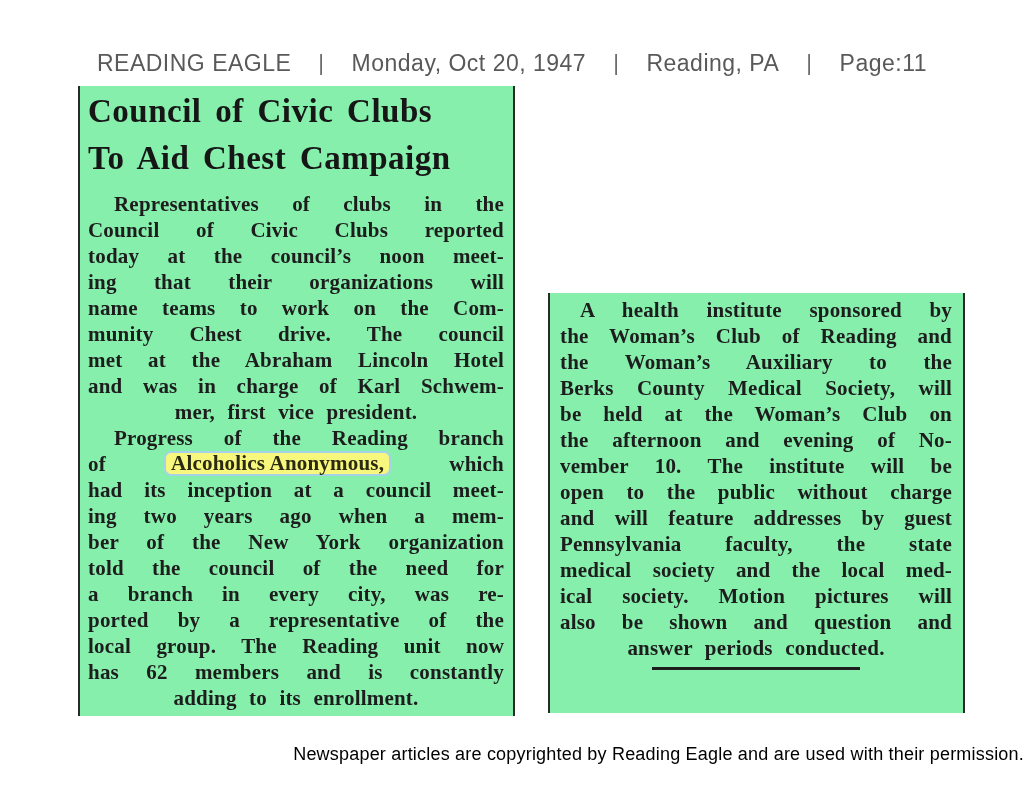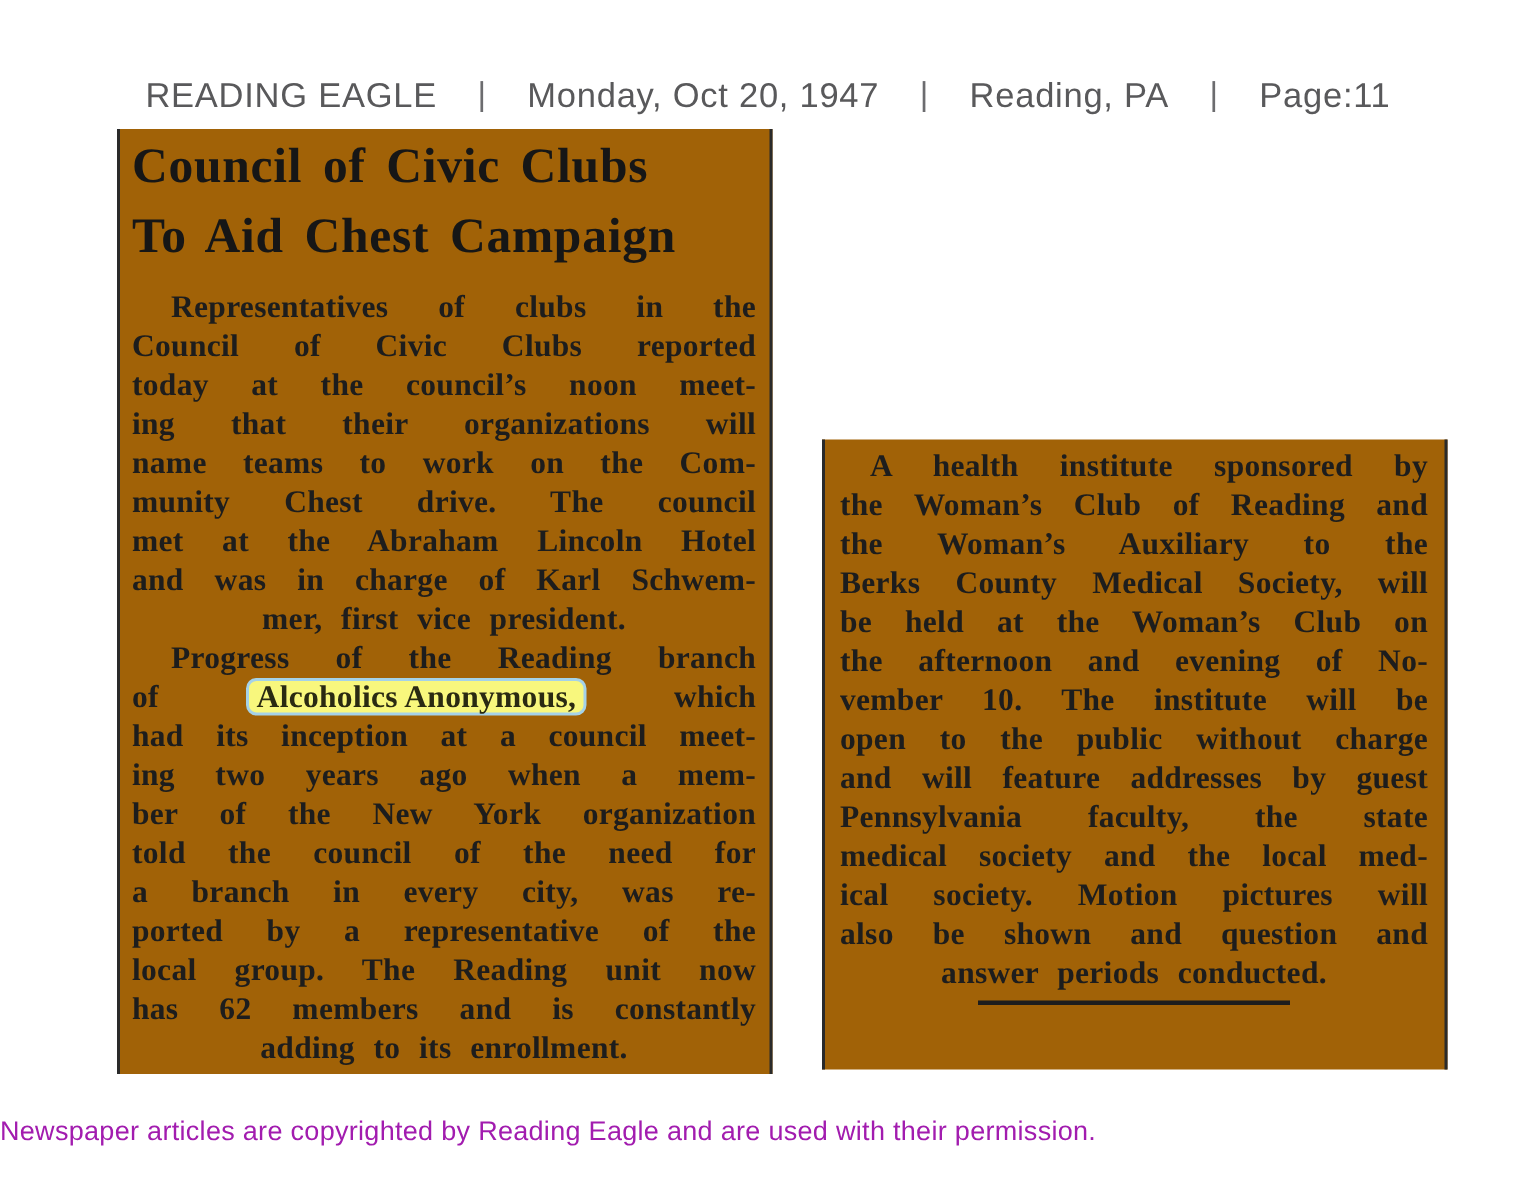--- a/index.html
+++ b/index.html
@@ -14,43 +14,43 @@
         font-family:"Liberation Serif",serif;}
 
   
   .masthead{position:absolute;top:50px;left:0;width:100%;
     display:flex;justify-content:center;align-items:flex-start;gap:27px;
     font-family:"Liberation Sans",sans-serif;font-size:23px;color:var(--header_text);
     letter-spacing:.5px;}
   .masthead .sep{color:#6c6c6f;font-size:22px;}
 
   
-  .clip{position:absolute;box-sizing:border-box;background:#a16207;color:var(--body_ink);
+  .clip{position:absolute;box-sizing:border-box;background:#86efac;color:var(--body_ink);
     border-left:2px solid var(--rule);border-right:2px solid var(--rule);}
   .clip-left{top:86px;left:78px;width:437px;height:630px;padding:2px 9px 0 8px;}
   .clip-right{top:293px;left:548px;width:417px;height:420px;padding:4px 11px 0 10px;}
 
   .headline{margin:0 0 9px 0;font-size:33px;font-weight:bold;line-height:47px;
     letter-spacing:.5px;word-spacing:5px;white-space:nowrap;color:#161616;}
 
   .body{font-size:21px;font-weight:bold;line-height:26px;letter-spacing:.2px;}
   .lines > div, .jline{text-align:justify;text-align-last:justify;}
   .indent-first > div:first-child{text-indent:26px;}
   .clip-right .indent-first > div:first-child{text-indent:20px;}
   .jline.indent{text-indent:26px;}
   .lline{text-align:center;word-spacing:7px;}
 
-  .hline{display:flex;justify-content:space-between;align-items:flex-end;}
+  .hline{display:flex;justify-content:space-between;align-items:flex-start;}
   .hl{background:var(--highlight_fill);border:2px solid var(--highlight_border);
     border-radius:7px;padding:0 5px;line-height:21px;color:#2a2a12;}
 
   .divider{width:208px;height:3px;background:#1d1d1d;margin:6px auto 0 auto;}
 
-  .caption{position:absolute;top:744px;left:0;width:100%;text-align:left;
-    font-family:"Liberation Sans",sans-serif;font-size:18px;color:#a21caf;letter-spacing:.2px;}
+  .caption{position:absolute;top:744px;left:0;width:100%;text-align:right;
+    font-family:"Liberation Sans",sans-serif;font-size:18px;color:#000000;letter-spacing:.2px;}
 </style>
 </head>
 <body>
 
 <div class="page">
 
   <div class="masthead">
     <span>READING EAGLE</span>
     <span class="sep">|</span>
     <span>Monday, Oct 20, 1947</span>

